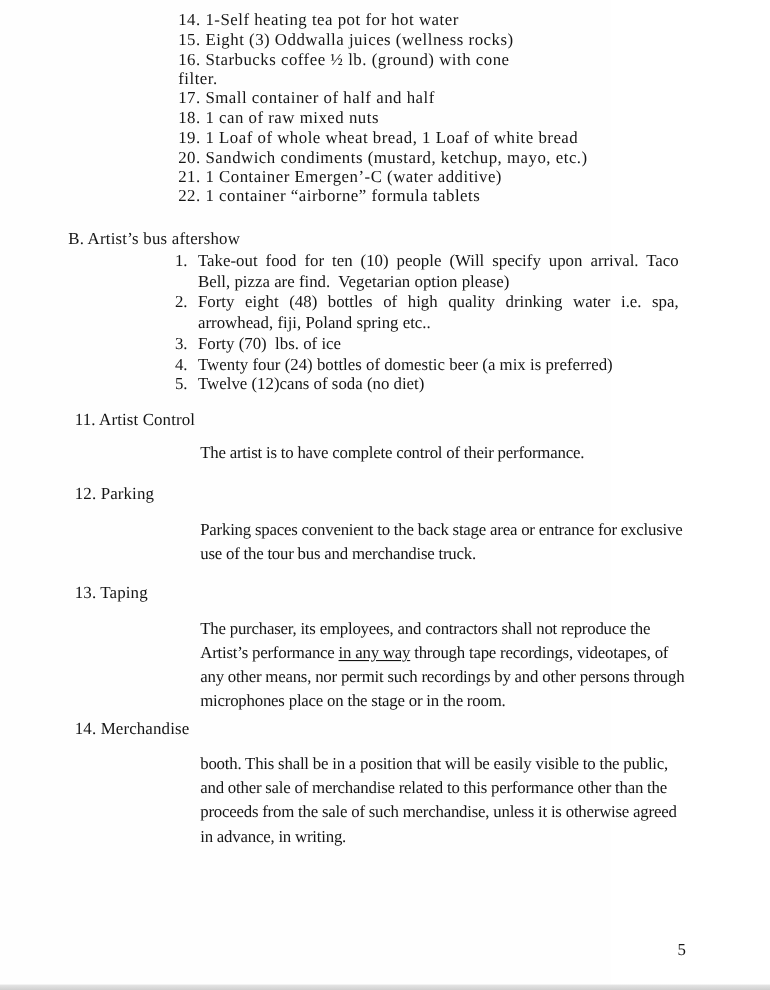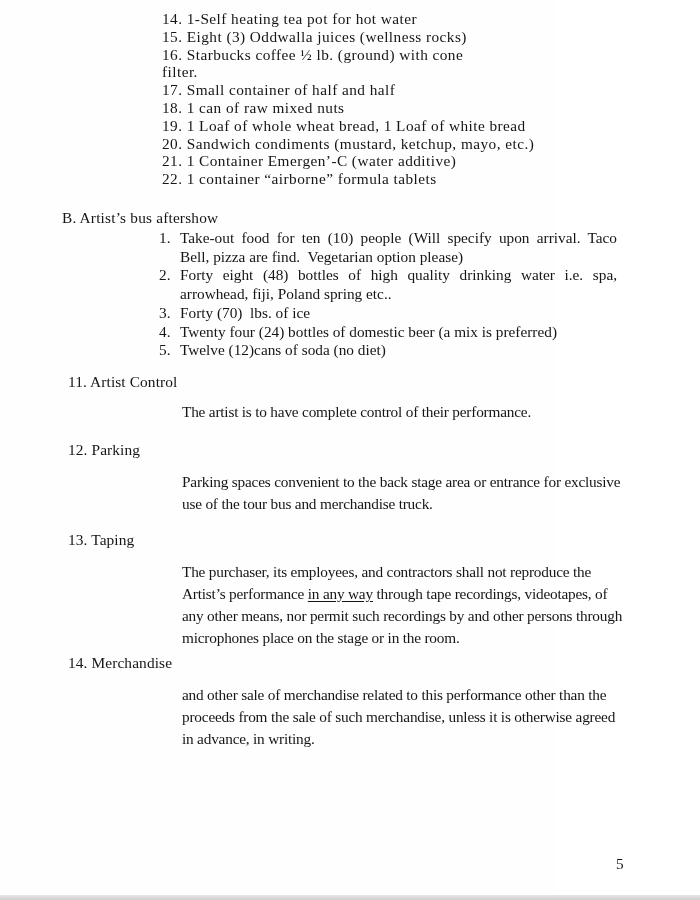--- a/index.html
+++ b/index.html
@@ -157,20 +157,21 @@
   <div class="block sec-heading" style="top:530px">13. Taping</div>
   <div class="block para" style="top:561px">
     <div class="pline">The purchaser, its employees, and contractors shall not reproduce the</div>
     <div class="pline"><span>Artist’s performance </span><span class="u">in any way</span><span> through tape recordings, videotapes, of</span></div>
     <div class="pline">any other means, nor permit such recordings by and other persons through</div>
     <div class="pline">microphones place on the stage or in the room.</div>
   </div>
 
   <div class="block sec-heading" style="top:653px">14. Merchandise</div>
   <div class="block para" style="top:684px">
+    <div class="pline">booth. This shall be in a position that will be easily visible to the public,</div>
     <div class="pline">and other sale of merchandise related to this performance other than the</div>
     <div class="pline">proceeds from the sale of such merchandise, unless it is otherwise agreed</div>
     <div class="pline">in advance, in writing.</div>
   </div>
 
   <div class="block page-number">5</div>
 
   <div class="scan-edge"></div>
 
 </div>

